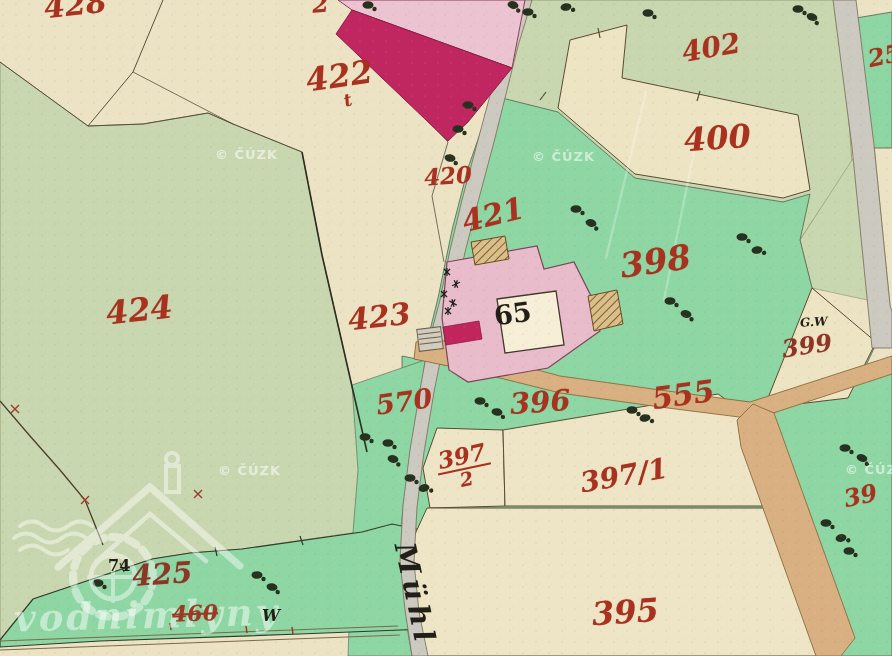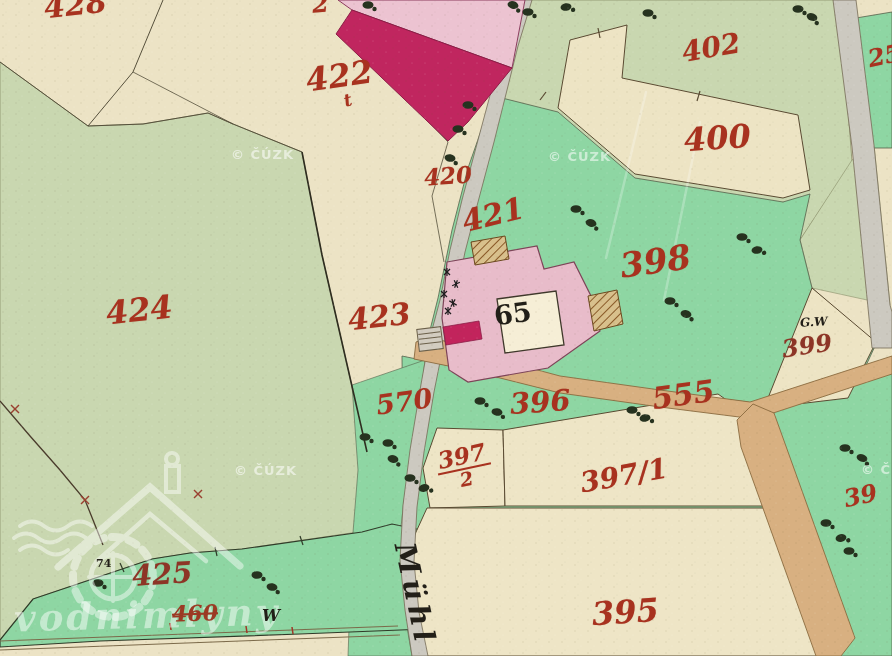--- a/index.html
+++ b/index.html
@@ -4,21 +4,21 @@
 <style>
   html,body{margin:0;padding:0;background:#777;}
   #stage{position:relative;width:892px;height:656px;overflow:hidden;background:#ece3c5;
          font-family:"DejaVu Serif",serif;cursor:grab;}
   #stage svg{position:absolute;left:0;top:0;}
   .lbl{position:absolute;color:#a8321f;font-weight:bold;font-style:italic;
        line-height:1;white-space:nowrap;text-shadow:0 0 1px rgba(120,30,10,.25);}
   .lbl-dark{color:#8d3526;}
   .lbl-black{color:#221f18;text-shadow:none;}
   .wm{position:absolute;color:rgba(255,255,255,.55);font-family:"DejaVu Sans",sans-serif;
-      font-size:13px;font-weight:bold;letter-spacing:1px;white-space:nowrap;margin-left:16px;}
+      font-size:13px;font-weight:bold;letter-spacing:1px;white-space:nowrap;}
   .wm-logo-text{position:absolute;left:14px;top:593px;font-size:37px;font-style:italic;
       font-weight:bold;color:rgba(255,255,255,.48);letter-spacing:3px;
       transform:rotate(-1.5deg);white-space:nowrap;}
   .frac-top{border-bottom:2px solid #a8321f;padding:0 3px 1px;}
   .frac-bot{text-align:center;font-size:19px;}
 </style>
 </head>
 <body>
 
 <div id="stage">
@@ -201,17 +201,17 @@
   <div class="frac-bot">2</div>
 </div>
 <div class="lbl" style="left:580px;top:462px;font-size:28px;transform:rotate(-10deg);">397/1</div>
 <div class="lbl" style="left:844px;top:484px;font-size:24px;transform:rotate(-12deg);">39</div>
 <div class="lbl" style="left:592px;top:596px;font-size:32px;transform:rotate(-4deg);">395</div>
 <div class="lbl lbl-dark" style="left:132px;top:560px;font-size:29px;transform:rotate(-4deg);">425</div>
 <div class="lbl" style="left:172px;top:602px;font-size:22px;transform:rotate(-2deg);text-decoration:line-through;color:#9c3a24;">460</div>
 
 <div class="lbl lbl-black" style="left:494px;top:300px;font-size:27px;transform:rotate(-8deg);font-style:normal;">65</div>
 <div class="lbl lbl-black" style="left:800px;top:316px;font-size:12px;transform:rotate(-3deg);">G.W</div>
-<div class="lbl lbl-black" style="left:96px;top:558px;font-size:11px;font-style:normal;">74</div>
+<div class="lbl lbl-black" style="left:108px;top:558px;font-size:16px;font-style:normal;">74</div>
 <div class="lbl lbl-black" style="left:262px;top:608px;font-size:16px;">W</div>
 <div class="lbl lbl-black" style="left:418px;top:540px;font-size:29px;letter-spacing:5px;transform:rotate(78deg);transform-origin:0 0;">Mühl</div>
 
 </div>
 
 </body></html>

